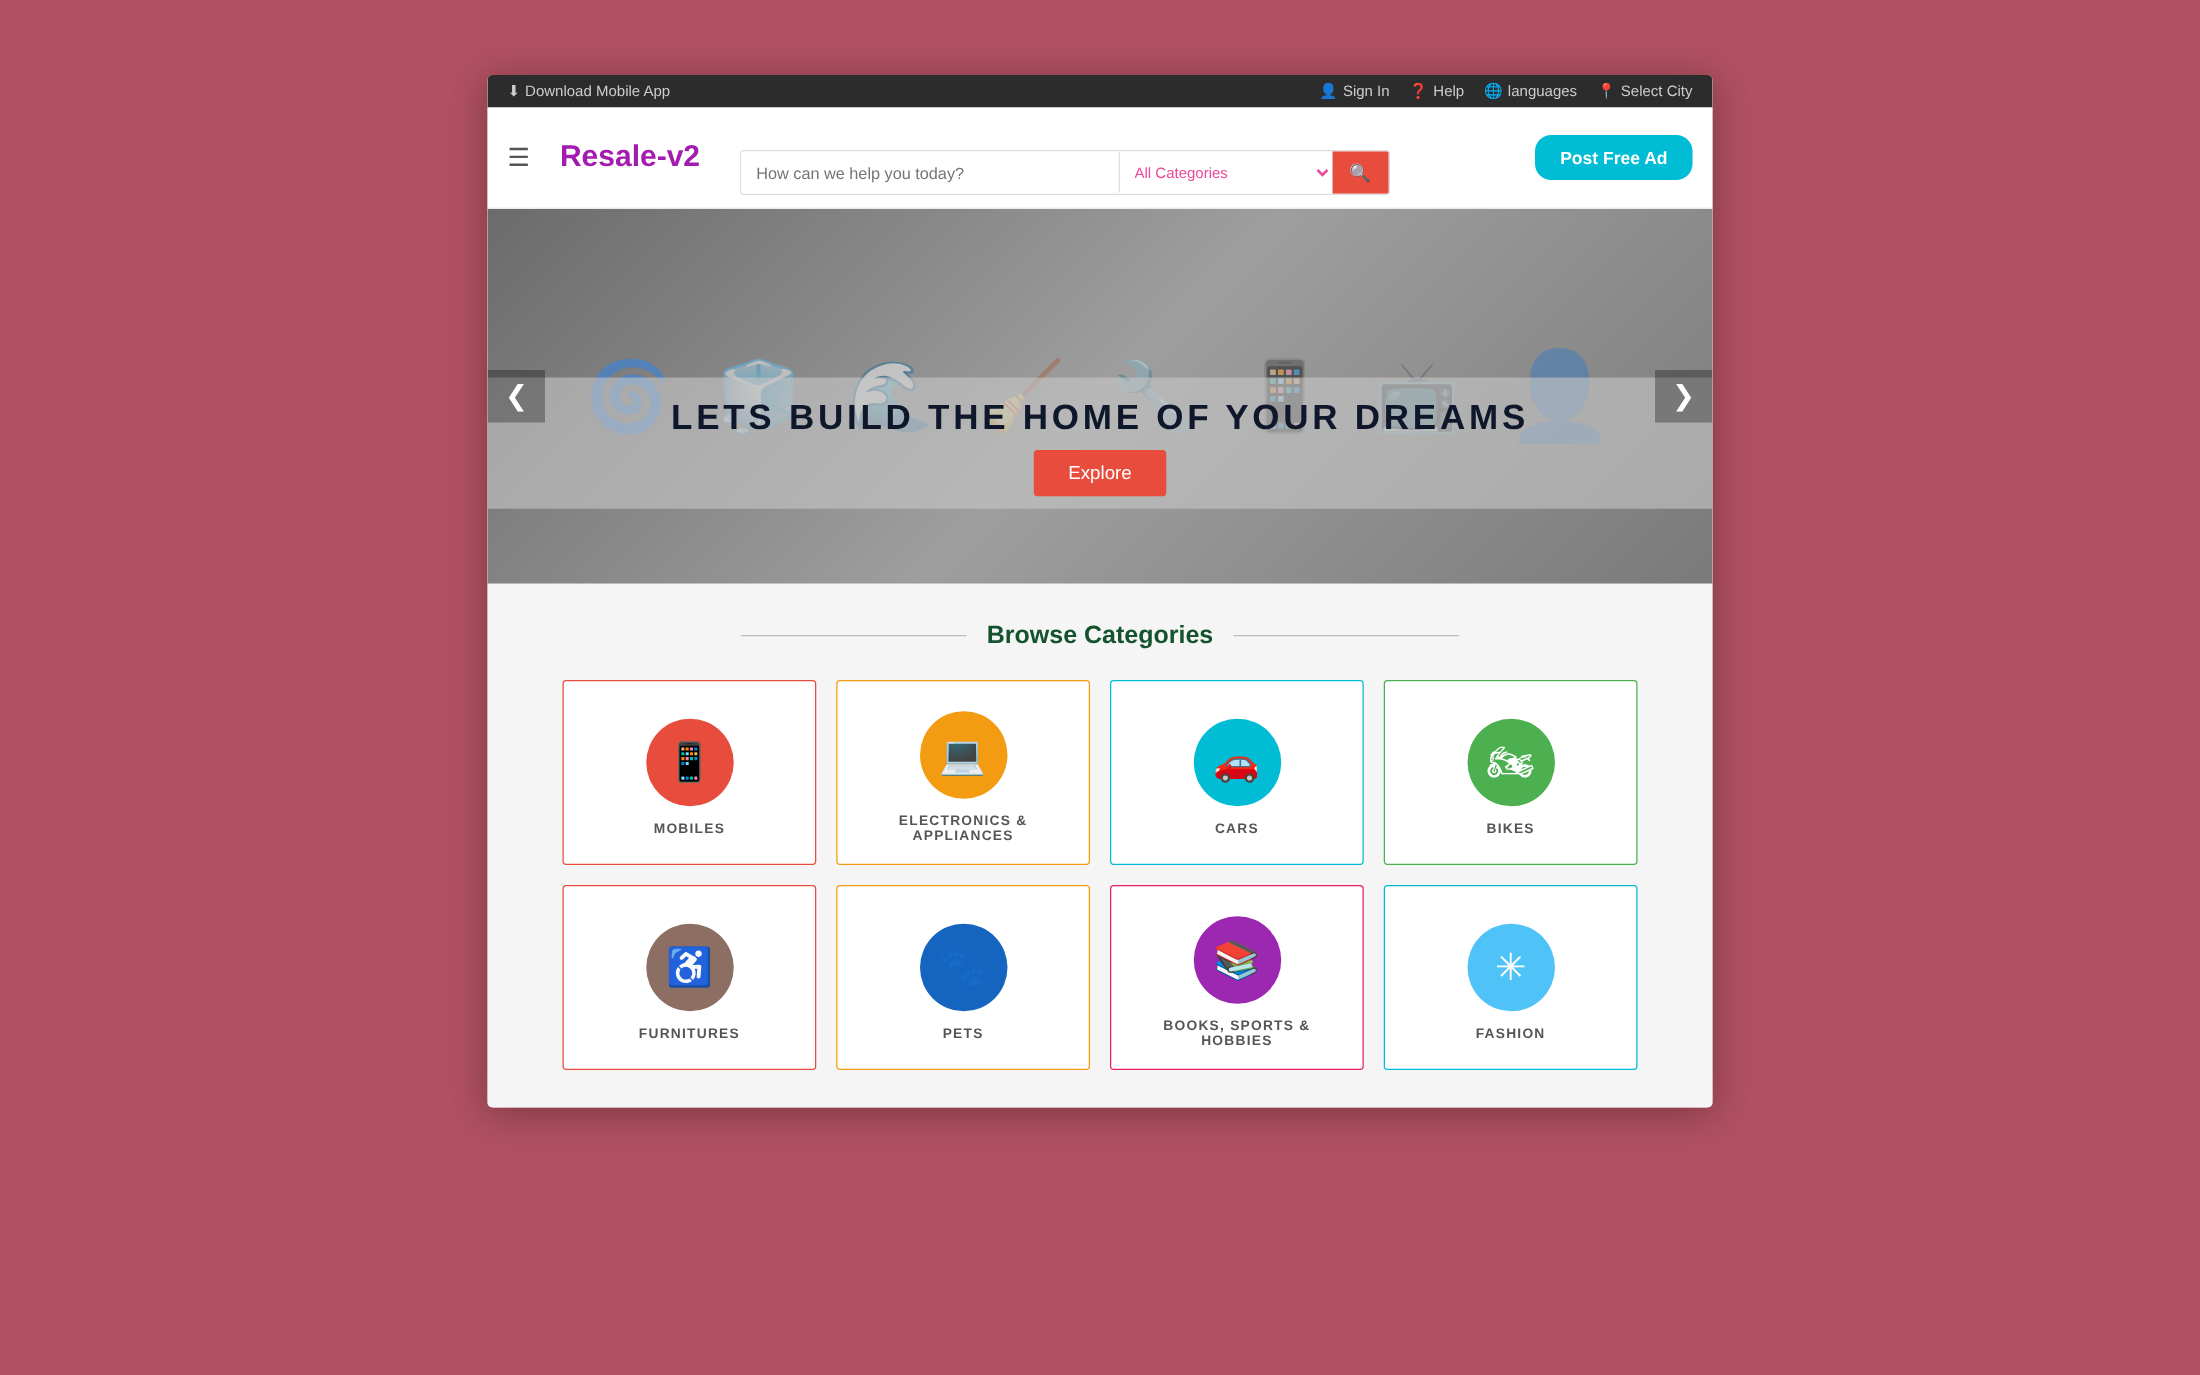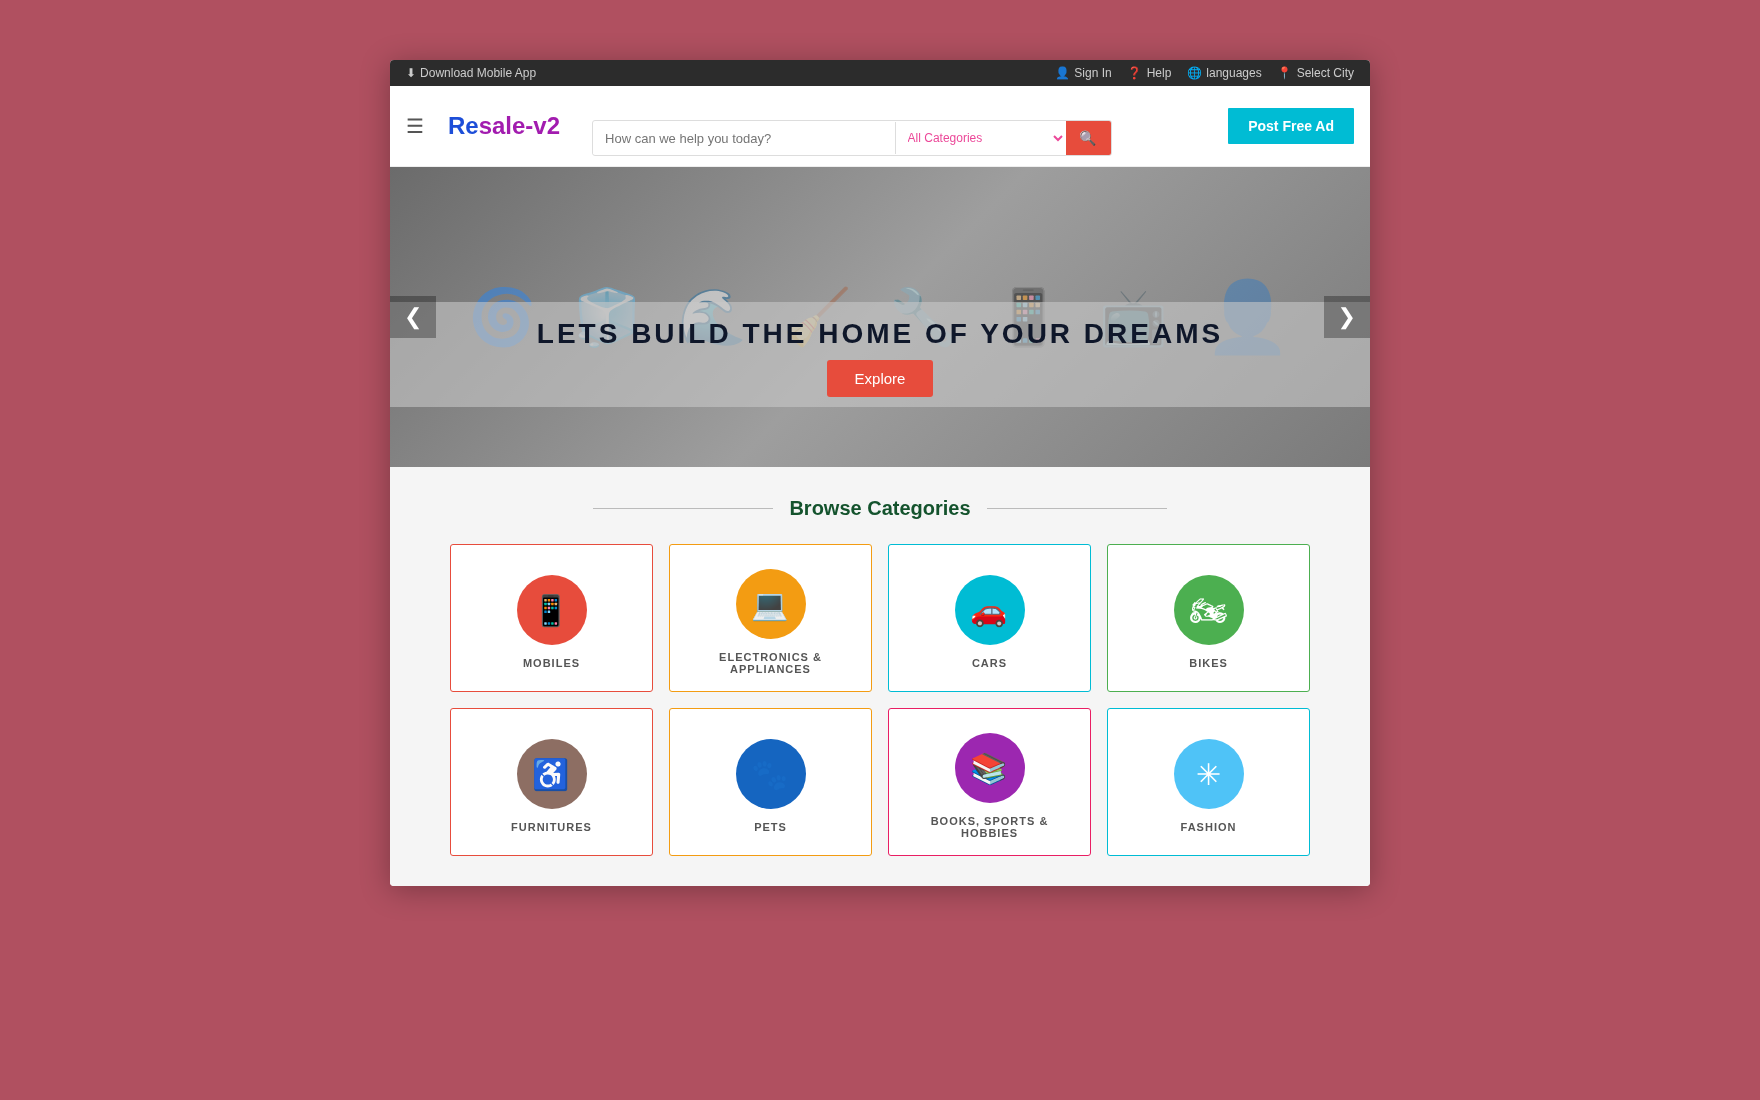--- a/index.html
+++ b/index.html
@@ -56,21 +56,21 @@
       cursor: pointer;
       color: #555;
       margin-right: 8px;
     }
     .logo {
       font-size: 24px;
       font-weight: bold;
       text-decoration: none;
       margin-right: 16px;
     }
-    .logo-re { color: #1d4ed8; }
+    .logo-re { color: #a21caf; }
     .logo-rest { color: #a21caf; }
     .search-container {
       flex: 1;
       display: flex;
       align-items: center;
       border: 1px solid #ddd;
       border-radius: 3px;
       overflow: hidden;
       max-width: 520px;
       margin-top: 24px;
@@ -99,21 +99,21 @@
       color: #fff;
       padding: 9px 14px;
       cursor: pointer;
       font-size: 14px;
     }
     .post-free-btn {
       background: #00bcd4;
       color: #fff;
       border: none;
       padding: 10px 20px;
-      border-radius: 1px;
+      border-radius: 13px;
       font-size: 14px;
       font-weight: bold;
       cursor: pointer;
       margin-left: auto;
       white-space: nowrap;
     }
     
     .hero {
       position: relative;
       background: #888;

